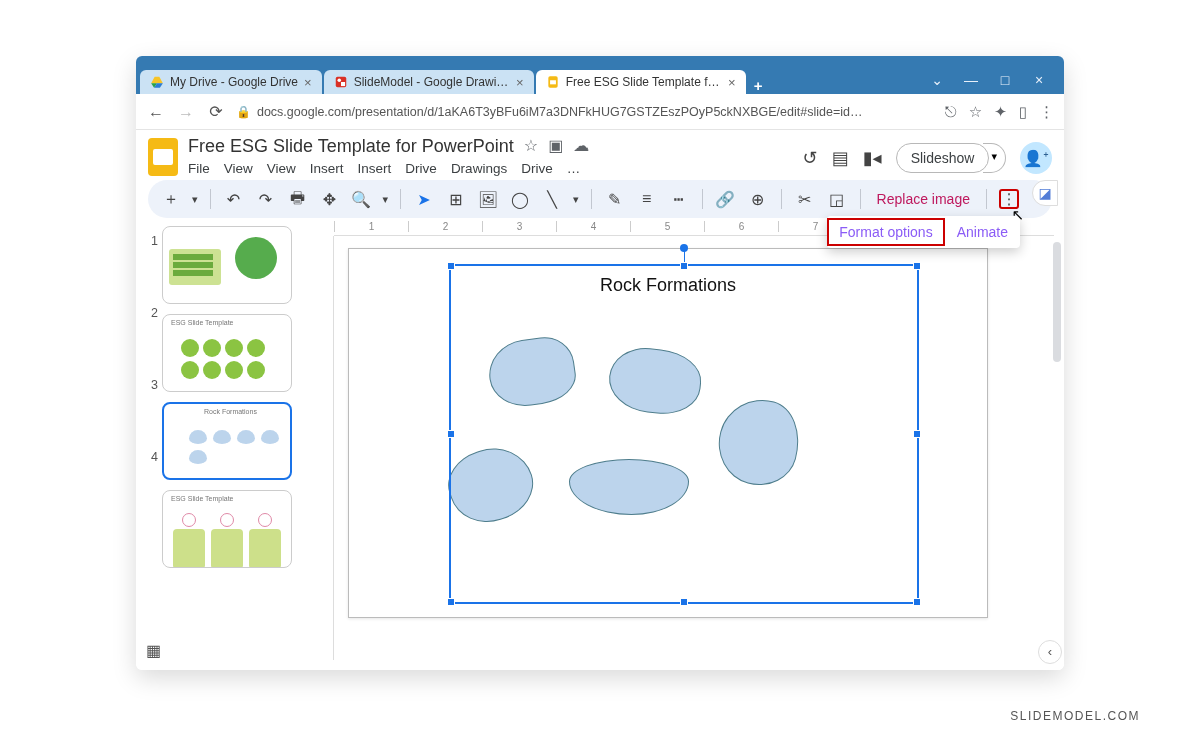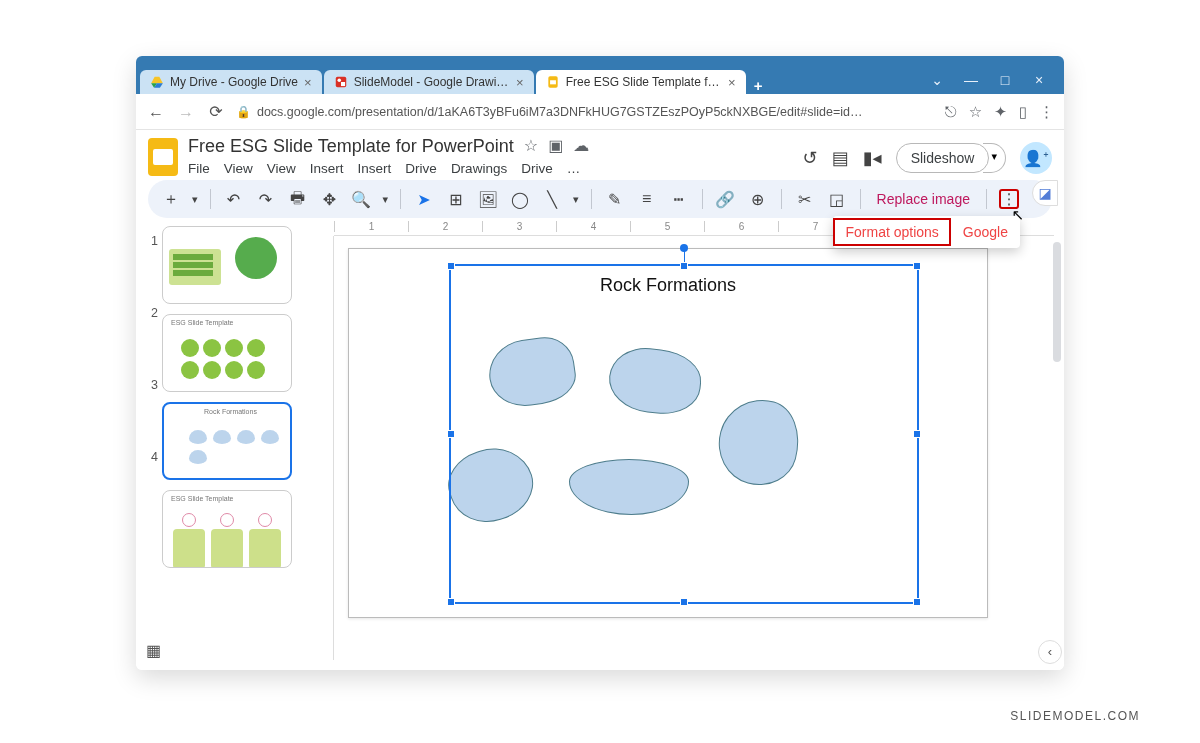--- a/index.html
+++ b/index.html
@@ -69,21 +69,21 @@
     width: 20px; height: 20px; border: 2px solid #cc0000; border-radius: 3px;
     display:flex; align-items:center; justify-content:center; font-size:15px;
   }
   .side-panel-icon { position:absolute; right: 6px; top:4px; width:26px; height:26px; border:1px solid #ddd;border-radius:50% 0 0 50%; background:#fff; display:flex;align-items:center;justify-content:center;font-size:14px;color:#537dd7;}
 
   .dropdown {
     position: absolute; top: 40px; right: 44px; background: #fff;
     box-shadow: 0 4px 12px rgba(0,0,0,.2); border-radius: 4px; padding: 2px 0;
     display:flex; z-index:5;
   }
-  .dropdown .dd-item { padding: 6px 12px; font-size: 14px; color:#ef4444; }
+  .dropdown .dd-item { padding: 6px 12px; font-size: 14px; color:#8b5cf6; }
   .dropdown .dd-item.highlight { outline: 2px solid #cc0000; outline-offset: -2px;}
   .cursor-img { position:absolute; right:40px; top:30px; font-size:15px; z-index:6; pointer-events:none;}
 
   .workspace { flex:1; display:flex; overflow:hidden; background:#fff;}
   .thumb-col { width: 170px; display:flex; padding: 8px 6px; gap:4px; overflow:hidden;}
   .thumb-nums { display:flex; flex-direction:column; gap: 58px; padding-top:8px; font-size:12.5px; color:#555; width:16px; text-align:right;}
   .thumbs { flex:1; display:flex; flex-direction:column; gap:10px;}
   .thumb { border:1px solid #ccc; border-radius:8px; background:#fff; height: 78px; width: 130px; position:relative; overflow:hidden;}
   .thumb.selected { border: 2.5px solid #1a73e8;}
   .thumb1-badge { position:absolute; left:6px; top:22px; width:52px;height:36px; background:#cde293; border-radius:3px;}
@@ -259,21 +259,21 @@
       <span class="tool">◲</span>
       <span class="sep"></span>
       <span class="tool replace-img">Replace image</span>
       <span class="sep"></span>
       <span class="tool more-vert">⋮</span>
     </div>
     <div class="side-panel-icon">◪</div>
     <span class="cursor-img">↖</span>
     <div class="dropdown">
       <div class="dd-item highlight">Format options</div>
-      <div class="dd-item">Google</div>
+      <div class="dd-item">Animate</div>
     </div>
   </div>
 
   <div class="workspace">
     <div class="thumb-col">
       <div class="thumb-nums">
         <span>1</span>
         <span>2</span>
         <span>3</span>
         <span>4</span>

